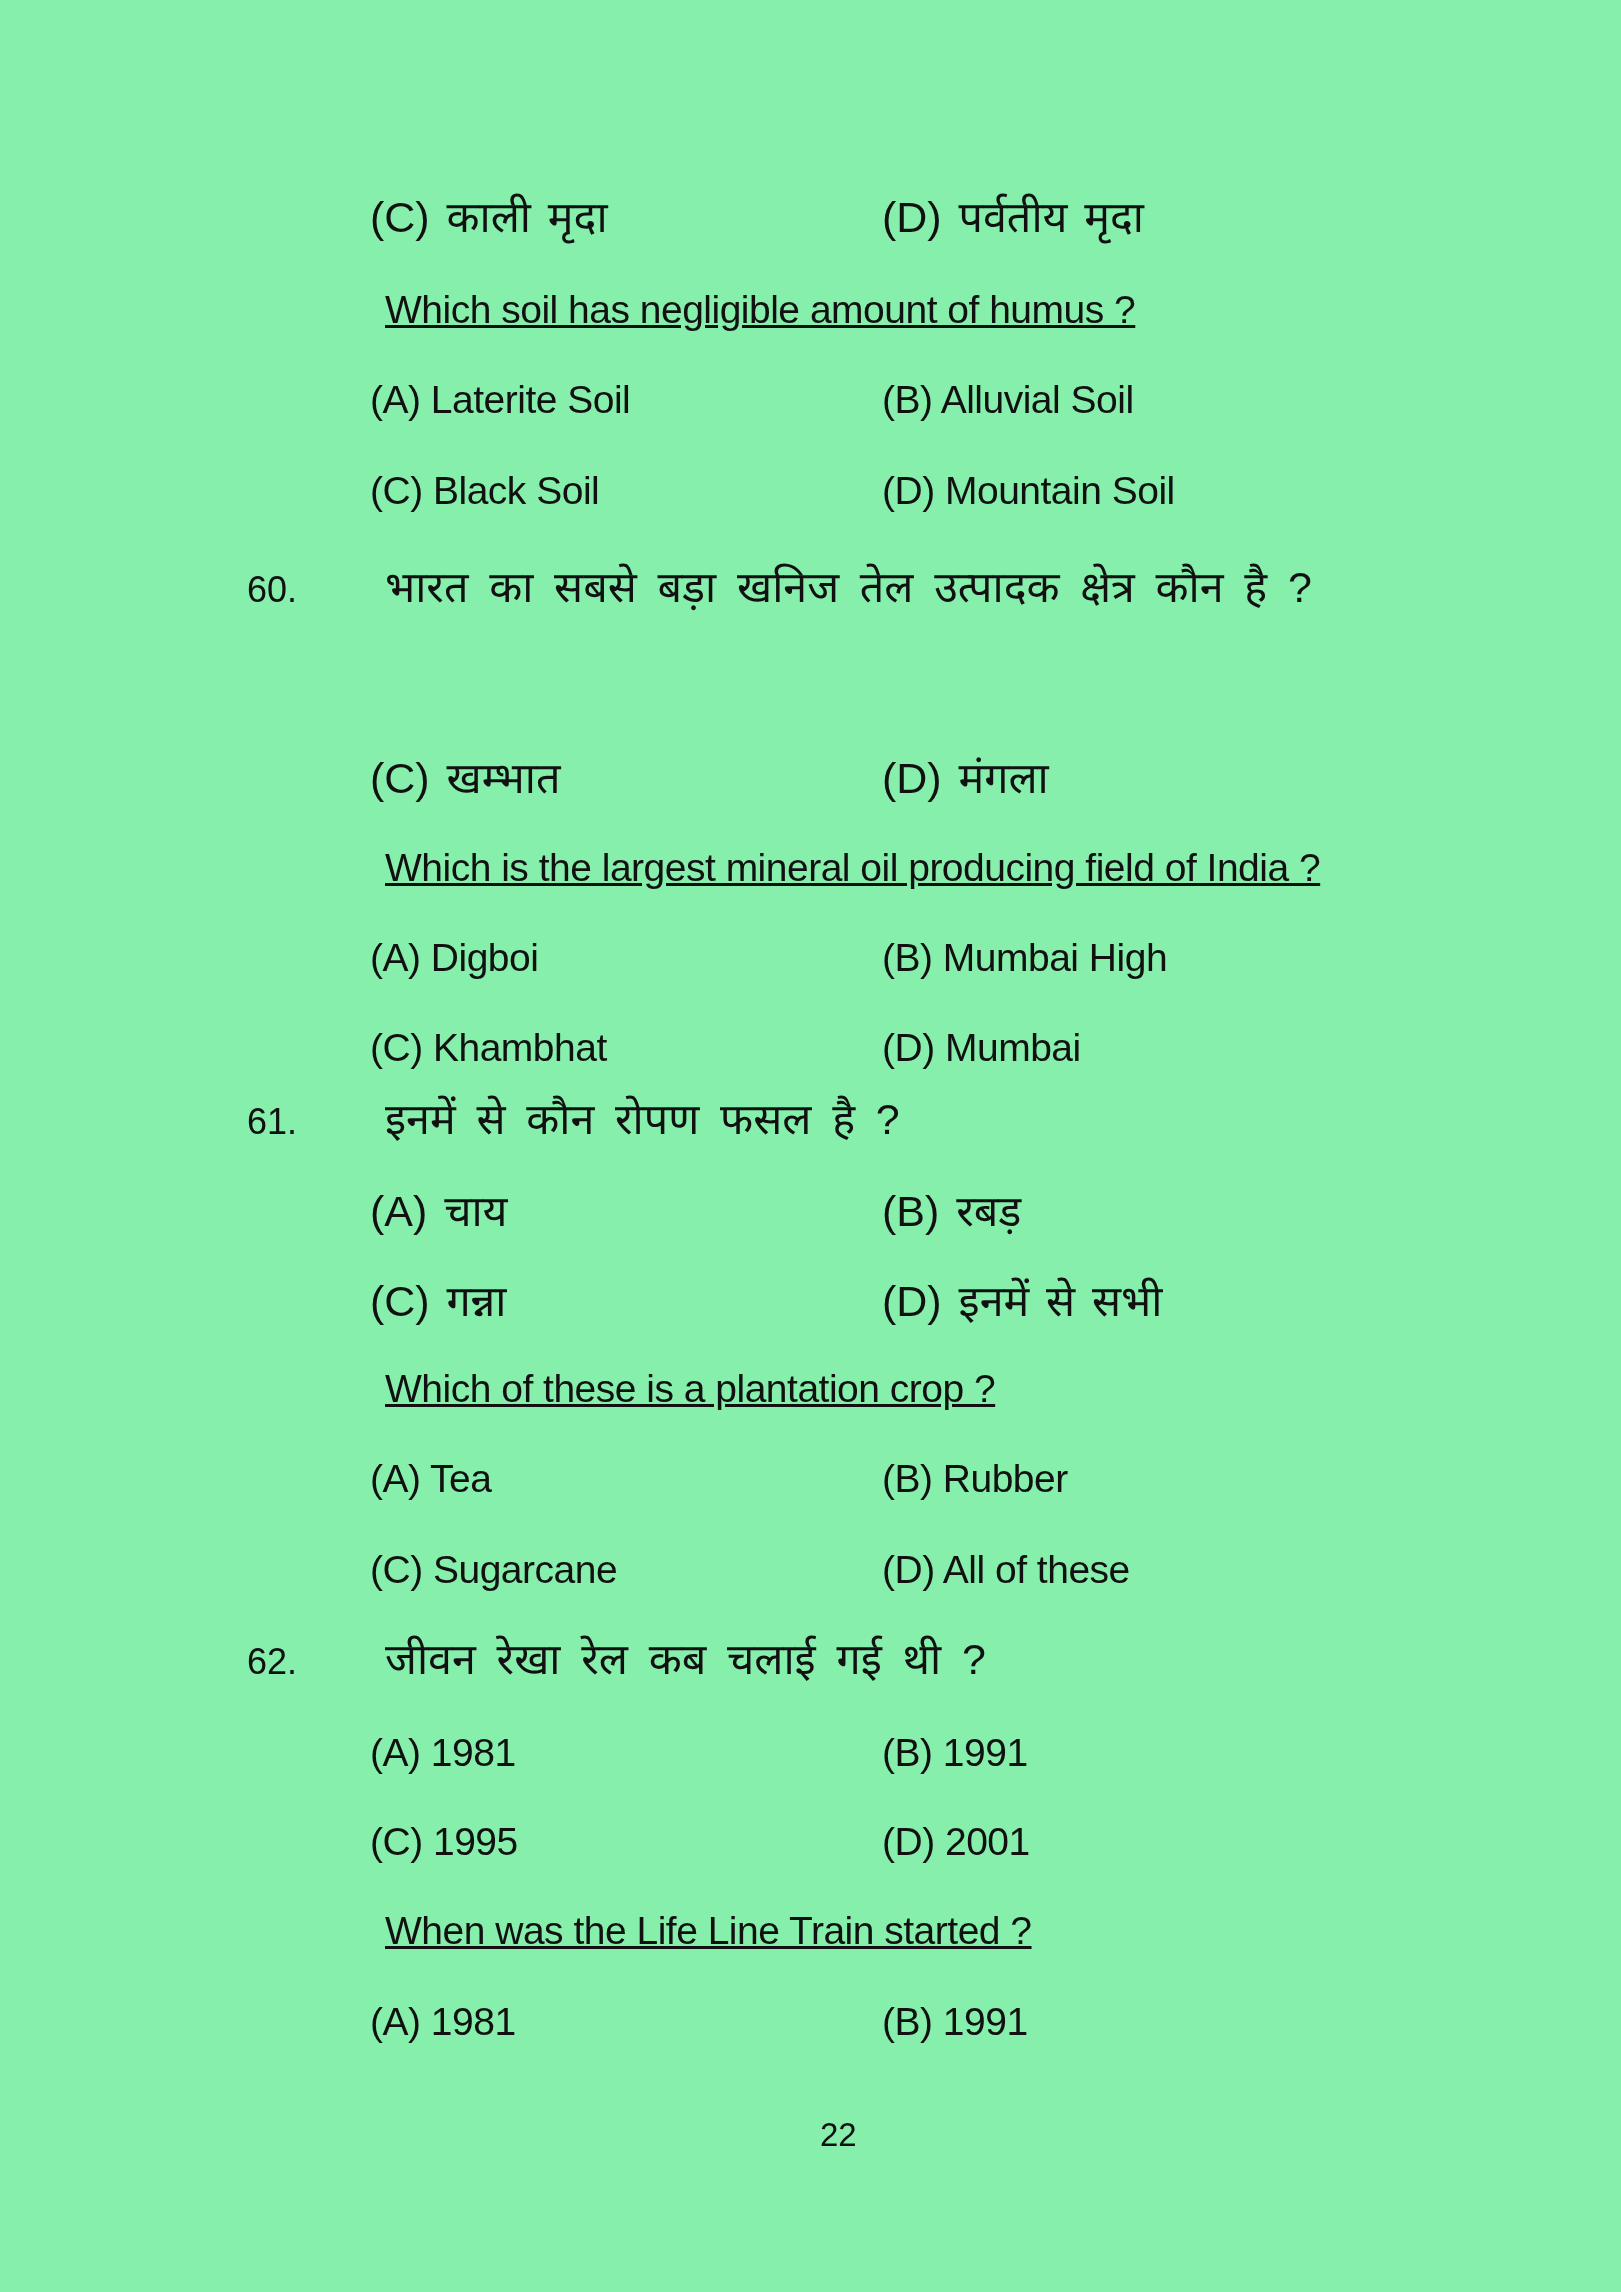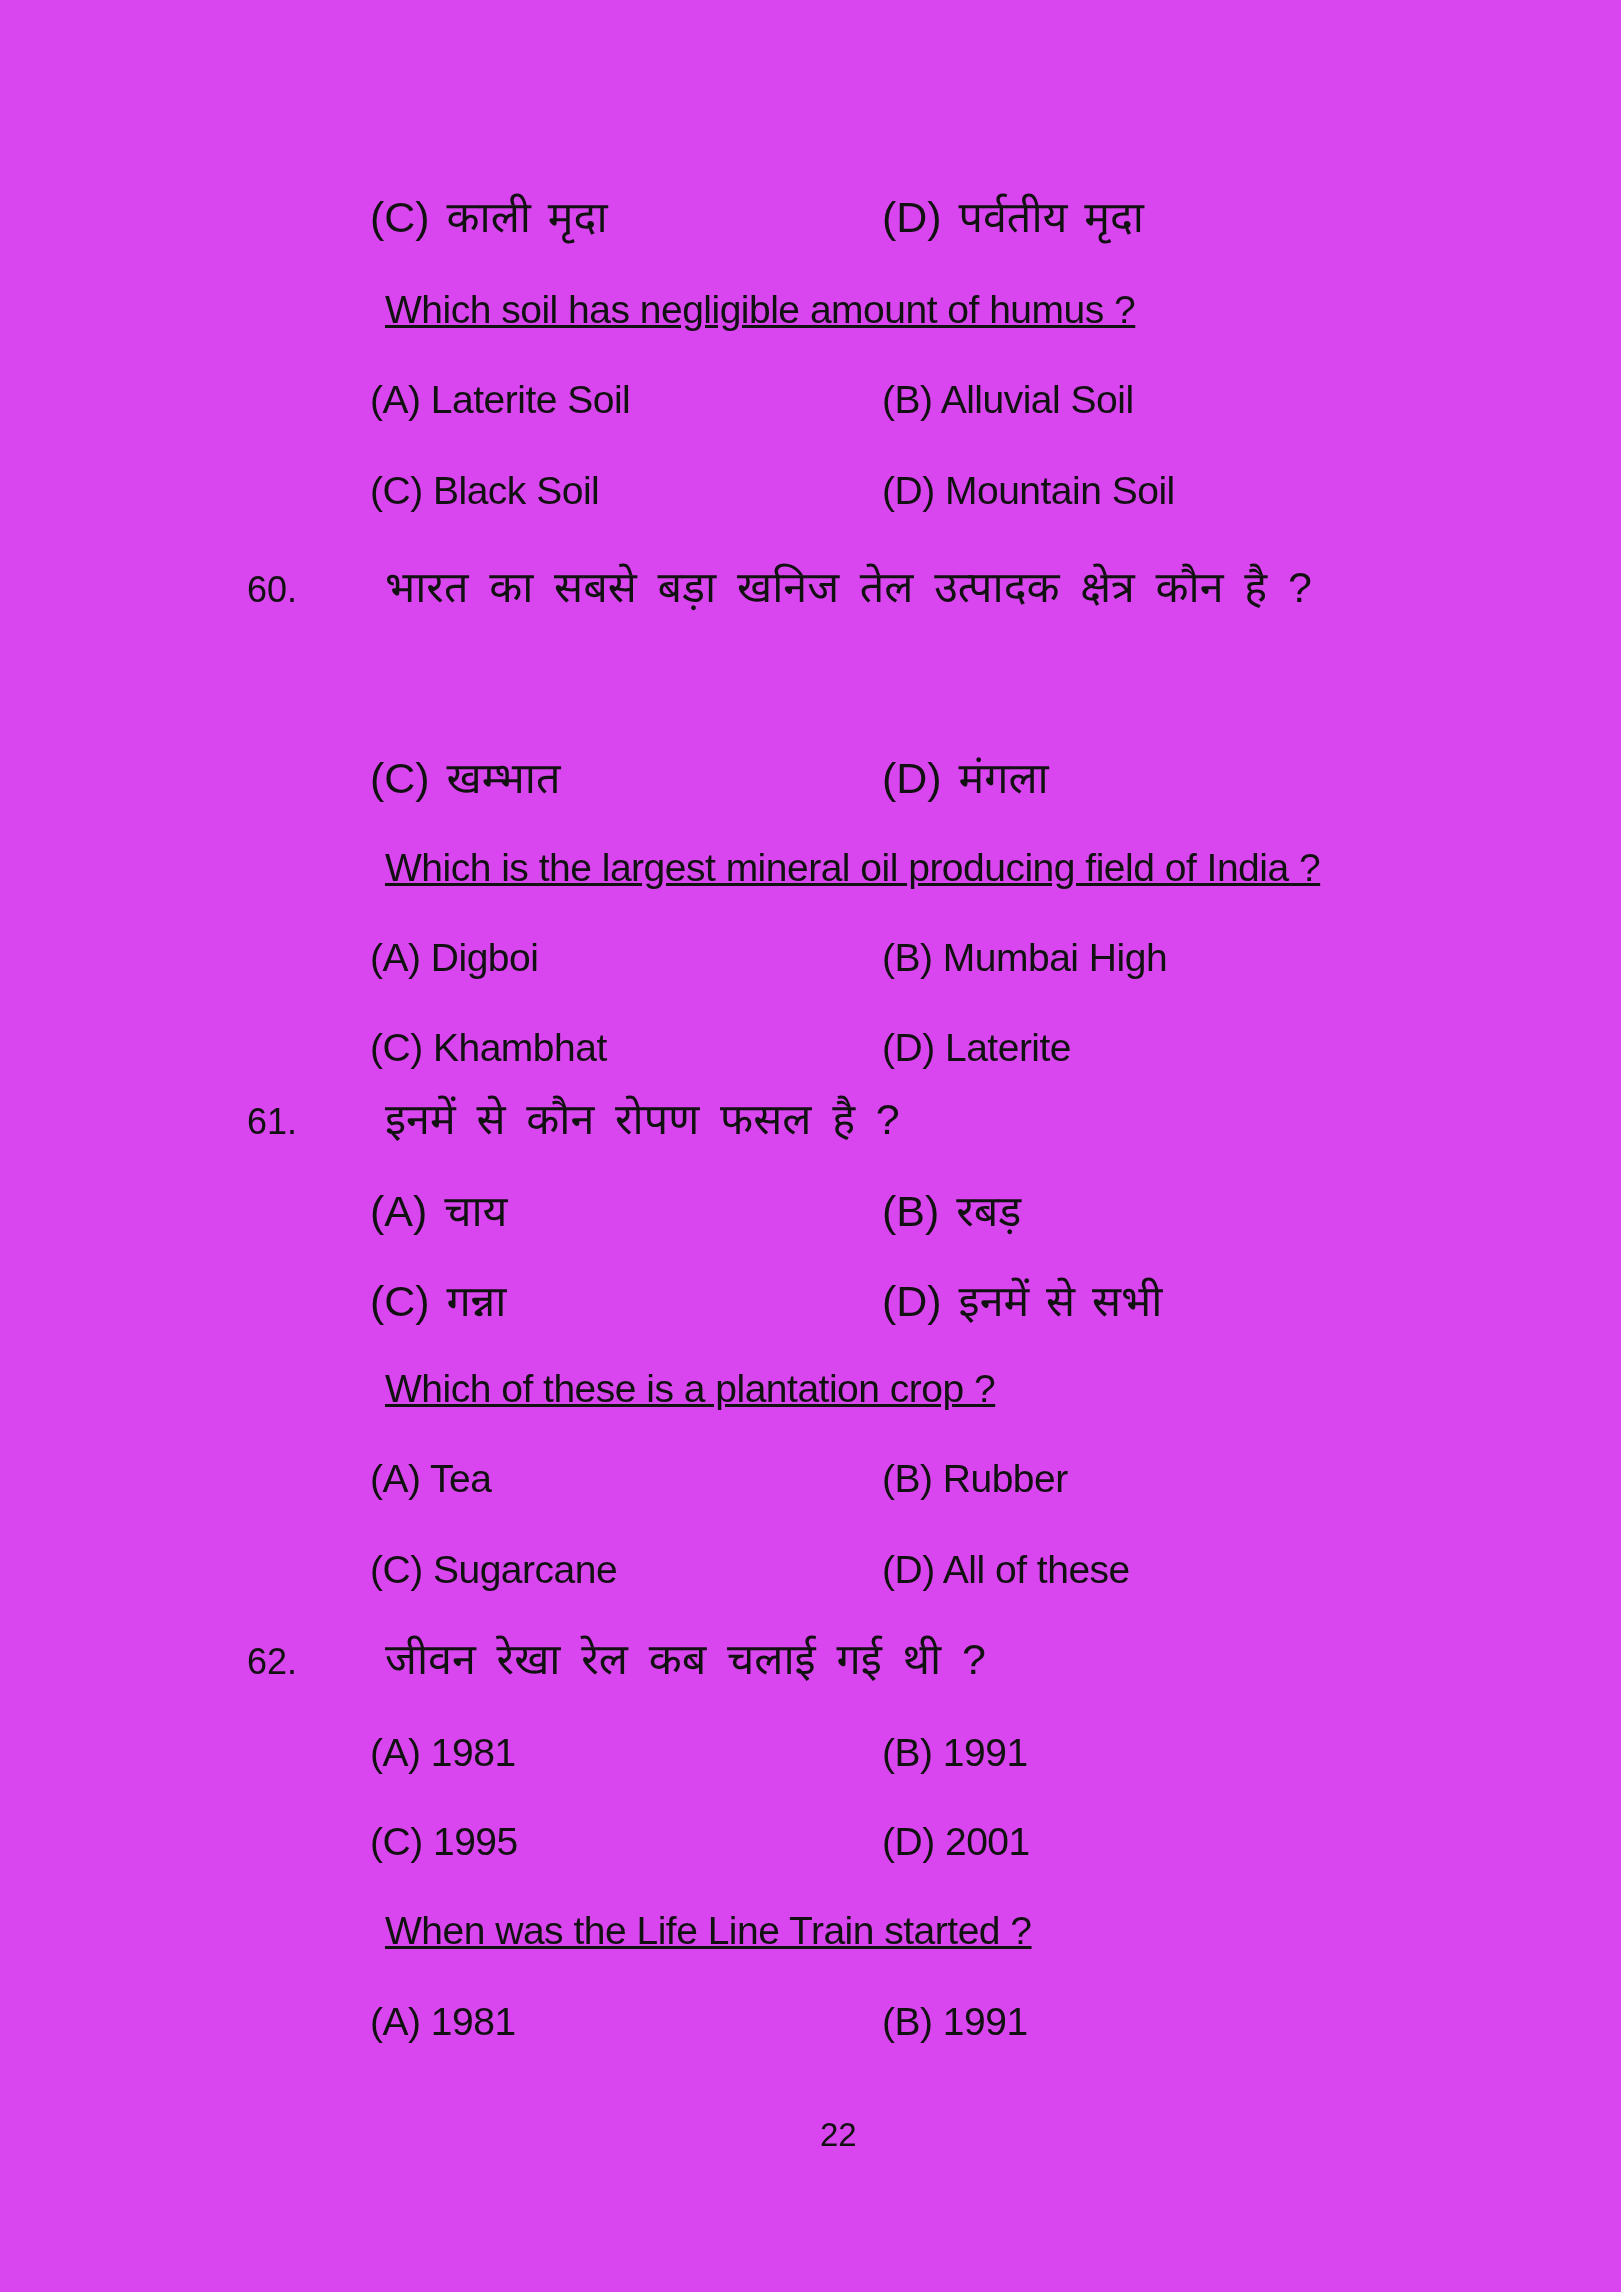--- a/index.html
+++ b/index.html
@@ -1,19 +1,19 @@
 <!DOCTYPE html>
 <html><head>
 <meta charset="utf-8">
 <style>
   html,body{margin:0;padding:0;background:#e8e8e8;}
   .page{
     position:relative;
     width:1621px;height:2293px;
-    background:#d946ef;
+    background:#86efac;
     font-family:"Liberation Sans","DejaVu Sans",sans-serif;
     color:#111;
     margin:0 auto;
     overflow:hidden;
   }
   .row{position:absolute;left:0;width:1621px;height:69px;}
   .opt-left{position:absolute;left:370px;white-space:nowrap;}
   .opt-right{position:absolute;left:882px;white-space:nowrap;}
   .qnum{position:absolute;left:247px;top:6.9px;font-size:36px;line-height:1.1;}
   .qtext{position:absolute;left:378px;white-space:nowrap;margin-left:7px;}
@@ -62,21 +62,21 @@
     <span class="qtext-en en">Which is the largest mineral oil producing field of India ?</span>
   </div>
 
   <div class="row" style="top:936px">
     <span class="opt-left en">(A) Digboi</span>
     <span class="opt-right en">(B) Mumbai High</span>
   </div>
 
   <div class="row" style="top:1026px">
     <span class="opt-left en">(C) Khambhat</span>
-    <span class="opt-right en">(D) Laterite</span>
+    <span class="opt-right en">(D) Mumbai</span>
   </div>
 
   <div class="row" style="top:1095px">
     <span class="qnum">61.</span>
     <span class="qtext hi-q">इनमें से कौन रोपण फसल है ?</span>
   </div>
 
   <div class="row" style="top:1187px">
     <span class="opt-left hi">(A) चाय</span>
     <span class="opt-right hi">(B) रबड़</span>

